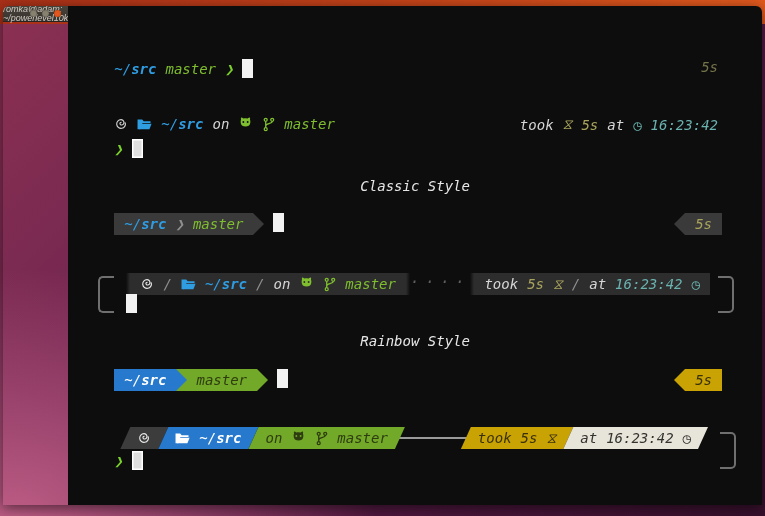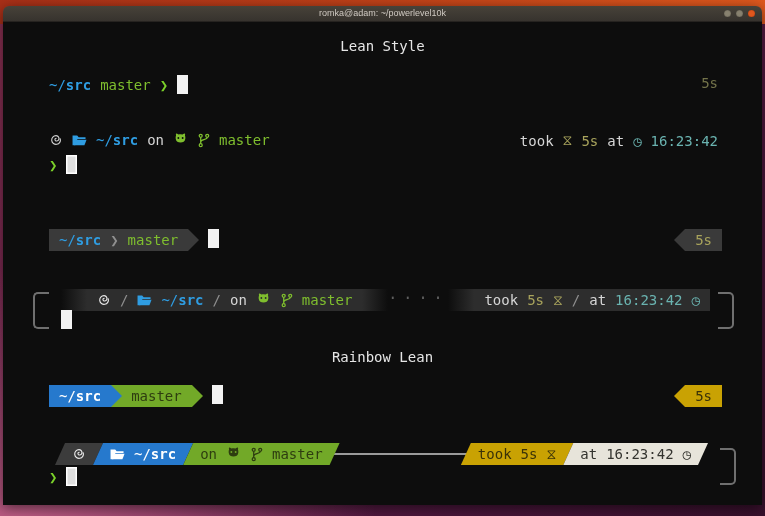--- a/index.html
+++ b/index.html
@@ -13,21 +13,21 @@
     background:
       linear-gradient(90deg,#a93018 0%,#c44419 55%,#e0591e 100%) 0 0/100% 24px no-repeat,
       radial-gradient(ellipse at 2% 100%,#bc5c84 0%,rgba(188,92,132,0) 34%),
       linear-gradient(135deg,#8c3152 0%,#6d2450 40%,#4a163b 75%,#38102c 100%);
   }
   
   .window{
     position:absolute;left:3px;right:3px;top:6px;bottom:11px;
     border-radius:6px 6px 0 0;overflow:hidden;
     box-shadow:0 3px 14px rgba(0,0,0,.55);
-    display:flex;flex-direction:column;
+    display:flex;font-style:italic;
   }
   .titlebar{
     height:15px;flex:0 0 15px;position:relative;
     background:linear-gradient(#474239,#37332e);
     border-bottom:1px solid #262320;
     display:flex;align-items:center;justify-content:center;
   }
   .titlebar .title{
     font-family:"Liberation Sans",sans-serif;font-size:9px;color:#cfc9c2;line-height:1;
   }
@@ -100,21 +100,20 @@
       <span class="title">romka@adam: ~/powerlevel10k</span>
       <div class="controls">
         <div class="wbtn min"></div>
         <div class="wbtn max"></div>
         <div class="wbtn close"></div>
       </div>
     </div>
 
     <div class="terminal">
 
-      <div class="heading" style="top:16px">Lean Style</div>
 
       <div class="row" style="top:53px">
         <div class="words">
           <span class="blue"><span>~/</span><b>src</b></span>
           <span class="green">master</span>
           <span class="pgreen">❯</span>
           <span class="cursor"></span>
         </div>
         <div class="words right">
           <span class="olivedim">5s</span>
@@ -165,20 +164,21 @@
         </div>
       </div>
 
       <div class="row" style="top:133px">
         <div class="words">
           <span class="pgreen">❯</span>
           <span class="cursor soft"></span>
         </div>
       </div>
 
+      <div class="heading" style="top:172px">Classic Style</div>
 
       <div class="row" style="top:207px;right:40px">
         <div class="seg">
           <span class="blue"><span>~/</span><b>src</b></span>
           <span class="sep">❯</span>
           <span class="green">master</span>
         </div>
         <span class="tri r"></span>
         <span class="cursor" style="margin-left:9px"></span>
         <div class="right" style="display:flex;align-items:center">
@@ -242,21 +242,21 @@
           <span class="fg">at</span>
           <span class="teal">16:23:42</span>
           <span class="teal">◷</span>
         </div>
       </div>
 
       <div class="row" style="top:288px;left:58px">
         <span class="cursor"></span>
       </div>
 
-      <div class="heading" style="top:327px">Rainbow Lean</div>
+      <div class="heading" style="top:327px">Rainbow Style</div>
 
       <div class="row" style="top:363px;right:40px">
         <div class="seg blueseg">
           <span><span>~/</span><b>src</b></span>
         </div>
         <span class="tri r blue2"></span>
         <div class="seg greenseg">
           <span>master</span>
         </div>
         <span class="tri r green2"></span>

